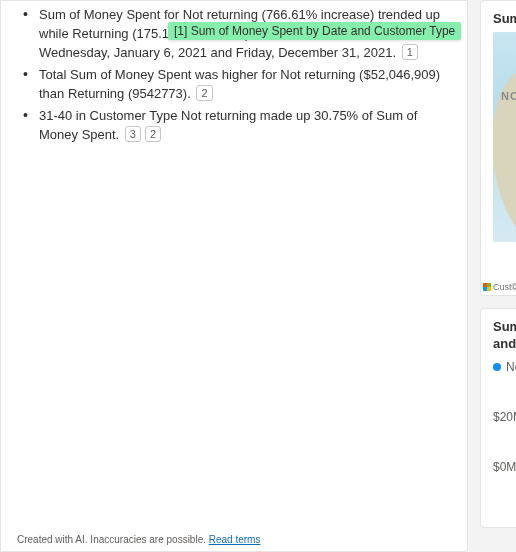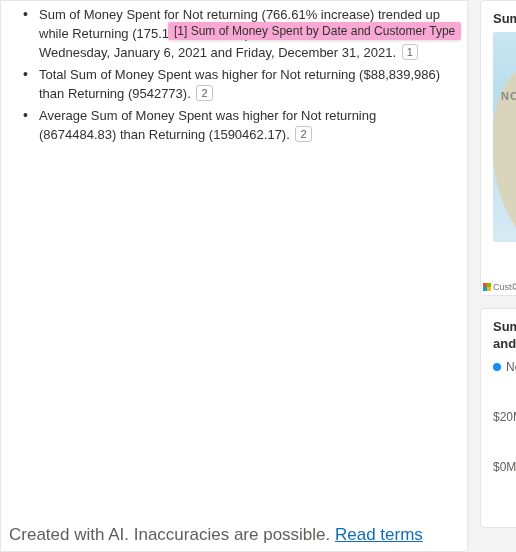--- a/index.html
+++ b/index.html
@@ -53,37 +53,37 @@
       line-height: 14px;
       min-width: 16px;
       padding: 0 4px;
       text-align: center;
       vertical-align: 1px;
       margin-left: 2px;
       margin-right: 2px;
     }
     .footer {
       position: absolute;
-      left: 8px;
+      left: 16px;
       bottom: 6px;
       right: 6px;
-      font-size: 17px;
+      font-size: 10px;
       color: #605e5c;
       padding-top: 4px;
     }
     .footer a {
       color: #0f6cbd;
       text-decoration: underline;
       cursor: pointer;
     }
     .tooltip {
       position: absolute;
       left: 168px;
       top: 22px;
-      background: #f9a8d4;
+      background: #86efac;
       color: #323130;
       font-size: 12px;
       padding: 2px 6px;
       white-space: nowrap;
       z-index: 50;
       box-shadow: 0 1px 3px rgba(0,0,0,0.15);
       border-radius: 2px;
     }
     
     .side-col {
@@ -182,22 +182,22 @@
     .card2 {
       height: 220px;
     }
   </style>
 </head>
 <body>
 
 <div class="main-panel">
   <ul class="insights-list" id="insights-ul">
       <li><span>Sum of Money Spent for Not returning (766.61% increase) trended up while Returning (175.10% decrease) trended down between Wednesday, January 6, 2021 and Friday, December 31, 2021.</span> <span class="ref-badge">1</span></li>
-      <li><span>Total Sum of Money Spent was higher for Not returning ($88,839,986) than Returning (9542773).</span> <span class="ref-badge">2</span></li>
-      <li><span>Average Sum of Money Spent was higher for Not returning (8674484.83) than Returning (1590462.17).</span> <span class="ref-badge">2</span></li>
+      <li><span>Total Sum of Money Spent was higher for Not returning ($52,046,909) than Returning (9542773).</span> <span class="ref-badge">2</span></li>
+      <li><span>31-40 in Customer Type Not returning made up 30.75% of Sum of Money Spent.</span> <span class="ref-badge">3</span><span class="ref-badge">2</span></li>
     </ul>
 
   <div class="footer">
     <span>Created with AI. Inaccuracies are possible. </span><a href="#">Read terms</a>
   </div>
 </div>
 
 <div class="tooltip">[1] Sum of Money Spent by Date and Customer Type</div>
 
 <div class="side-col">

